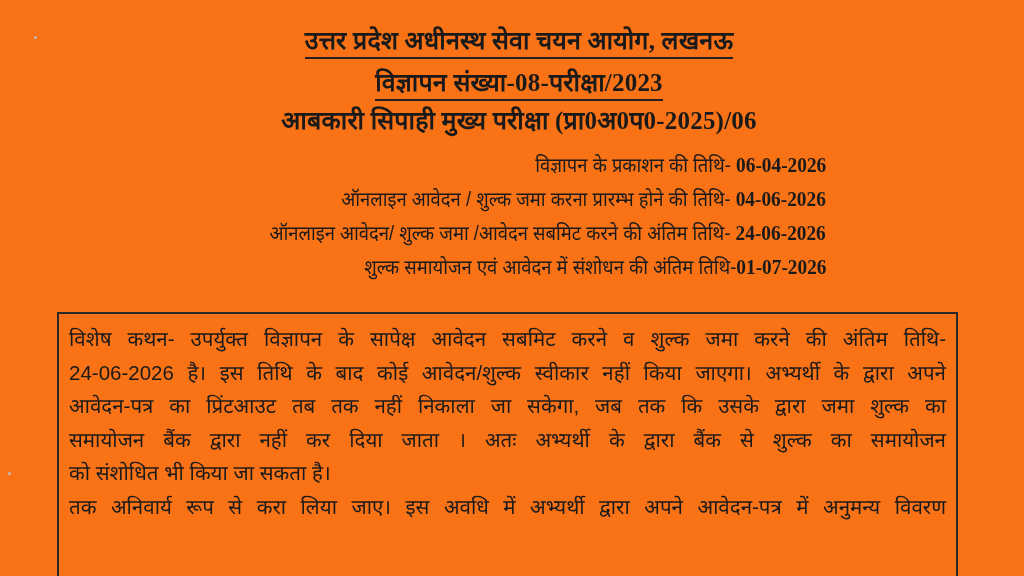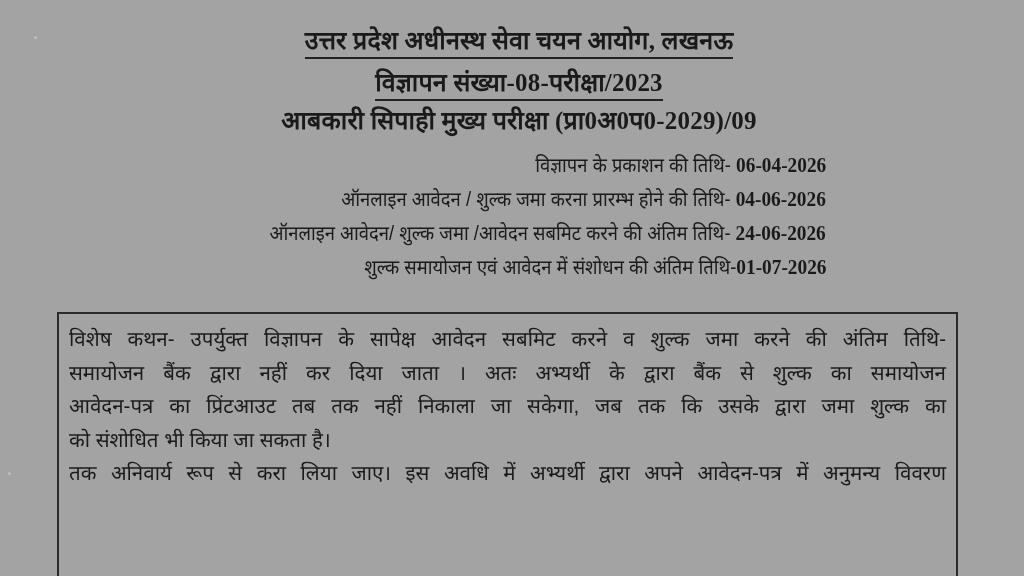--- a/index.html
+++ b/index.html
@@ -11,21 +11,21 @@
       width: 1024px;
       height: 576px;
       position: relative;
       overflow: hidden;
       color: #1a1a1a;
       font-family: "Liberation Serif", "DejaVu Serif", serif;
     }
     .page {
       position: absolute;
       inset: 0;
-      background: #a3a3a3;
+      background: #f97316;
     }
     .heading {
       position: absolute;
       left: 0;
       width: 1024px;
       text-align: center;
       font-weight: bold;
       font-size: 25px;
       line-height: 30px;
       white-space: nowrap;
@@ -102,37 +102,38 @@
   <div class="speck" style="left:34px;top:36px;"></div>
   <div class="speck" style="left:8px;top:472px;"></div>
 
   <div id="h1" class="heading u">
     <span>उत्तर प्रदेश अधीनस्थ सेवा चयन आयोग, लखनऊ</span>
   </div>
   <div id="h2" class="heading u">
     <span>विज्ञापन संख्या-08-परीक्षा/2023</span>
   </div>
   <div id="h3" class="heading">
-    <span>आबकारी सिपाही मुख्य परीक्षा (प्रा0अ0प0-2029)/09</span>
+    <span>आबकारी सिपाही मुख्य परीक्षा (प्रा0अ0प0-2025)/06</span>
   </div>
 
   <div id="dr0" class="date-row">
     <span class="d-label">विज्ञापन के प्रकाशन की तिथि- </span><span class="d-value">06-04-2026</span>
   </div>
   <div id="dr1" class="date-row">
     <span class="d-label">ऑनलाइन आवेदन / शुल्क जमा करना प्रारम्भ होने की तिथि- </span><span class="d-value">04-06-2026</span>
   </div>
   <div id="dr2" class="date-row">
     <span class="d-label">ऑनलाइन आवेदन/ शुल्क जमा /आवेदन सबमिट करने की अंतिम तिथि- </span><span class="d-value">24-06-2026</span>
   </div>
   <div id="dr3" class="date-row">
     <span class="d-label">शुल्क समायोजन एवं आवेदन में संशोधन की अंतिम तिथि-</span><span class="d-value">01-07-2026</span>
   </div>
 
   <div class="notice-box">
     <span class="notice-line">विशेष कथन- उपर्युक्त विज्ञापन के सापेक्ष आवेदन सबमिट करने व शुल्क जमा करने की अंतिम तिथि-</span>
+    <span class="notice-line">24-06-2026 है। इस तिथि के बाद कोई आवेदन/शुल्क स्वीकार नहीं किया जाएगा। अभ्यर्थी के द्वारा अपने</span>
+    <span class="notice-line">आवेदन-पत्र का प्रिंटआउट तब तक नहीं निकाला जा सकेगा, जब तक कि उसके द्वारा जमा शुल्क का</span>
     <span class="notice-line">समायोजन बैंक द्वारा नहीं कर दिया जाता । अतः अभ्यर्थी के द्वारा बैंक से शुल्क का समायोजन</span>
-    <span class="notice-line">आवेदन-पत्र का प्रिंटआउट तब तक नहीं निकाला जा सकेगा, जब तक कि उसके द्वारा जमा शुल्क का</span>
     <span class="notice-line last">को संशोधित भी किया जा सकता है।</span>
     <span class="notice-line">तक अनिवार्य रूप से करा लिया जाए। इस अवधि में अभ्यर्थी द्वारा अपने आवेदन-पत्र में अनुमन्य विवरण</span>
   </div>
 
 </div>
 
 </body></html>

